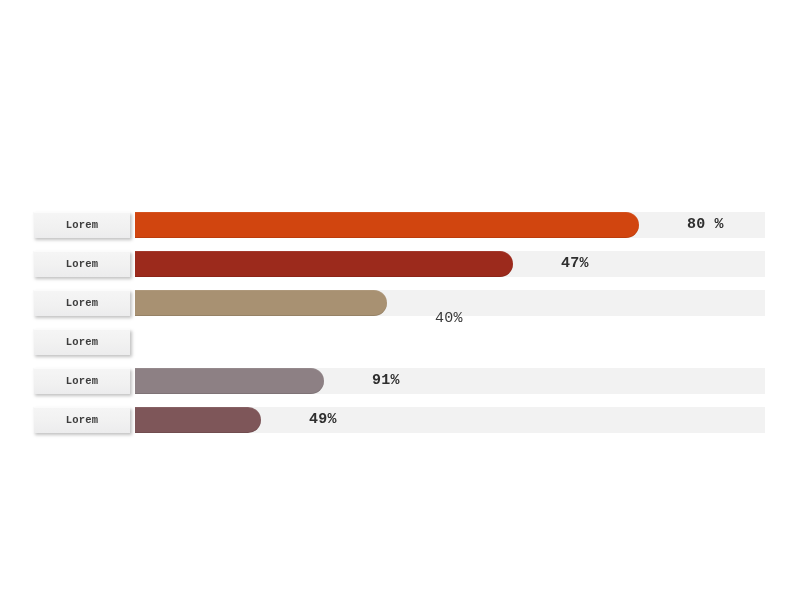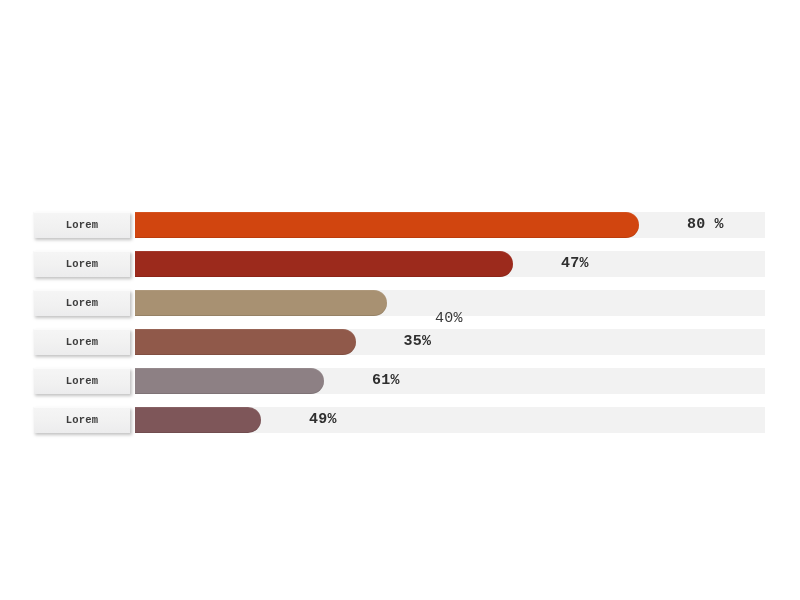--- a/index.html
+++ b/index.html
@@ -127,32 +127,28 @@
         </div>
         <div class="row-track">
           <div class="row-bar" style="width: 40%; background: rgb(168, 145, 114);"></div>
           <span class="row-value light" style="left: calc(40% + 48px); margin-top: 16px;">40%</span>
         </div>
       </div>
       <div class="bar-row">
         <div class="row-label-plate">
           <span class="row-label-text">Lorem</span>
         </div>
-        <div class="row-track">
-          <div class="row-bar" style="width: 35%; background: rgb(144, 89, 74);"></div>
-          <span class="row-value" style="left: calc(35% + 48px);">35%</span>
-        </div>
       </div>
       <div class="bar-row">
         <div class="row-label-plate">
           <span class="row-label-text">Lorem</span>
         </div>
         <div class="row-track">
           <div class="row-bar" style="width: 30%; background: rgb(141, 128, 132);"></div>
-          <span class="row-value" style="left: calc(30% + 48px);">61%</span>
+          <span class="row-value" style="left: calc(30% + 48px);">91%</span>
         </div>
       </div>
       <div class="bar-row">
         <div class="row-label-plate">
           <span class="row-label-text">Lorem</span>
         </div>
         <div class="row-track">
           <div class="row-bar" style="width: 20%; background: rgb(126, 86, 89);"></div>
           <span class="row-value" style="left: calc(20% + 48px);">49%</span>
         </div>

